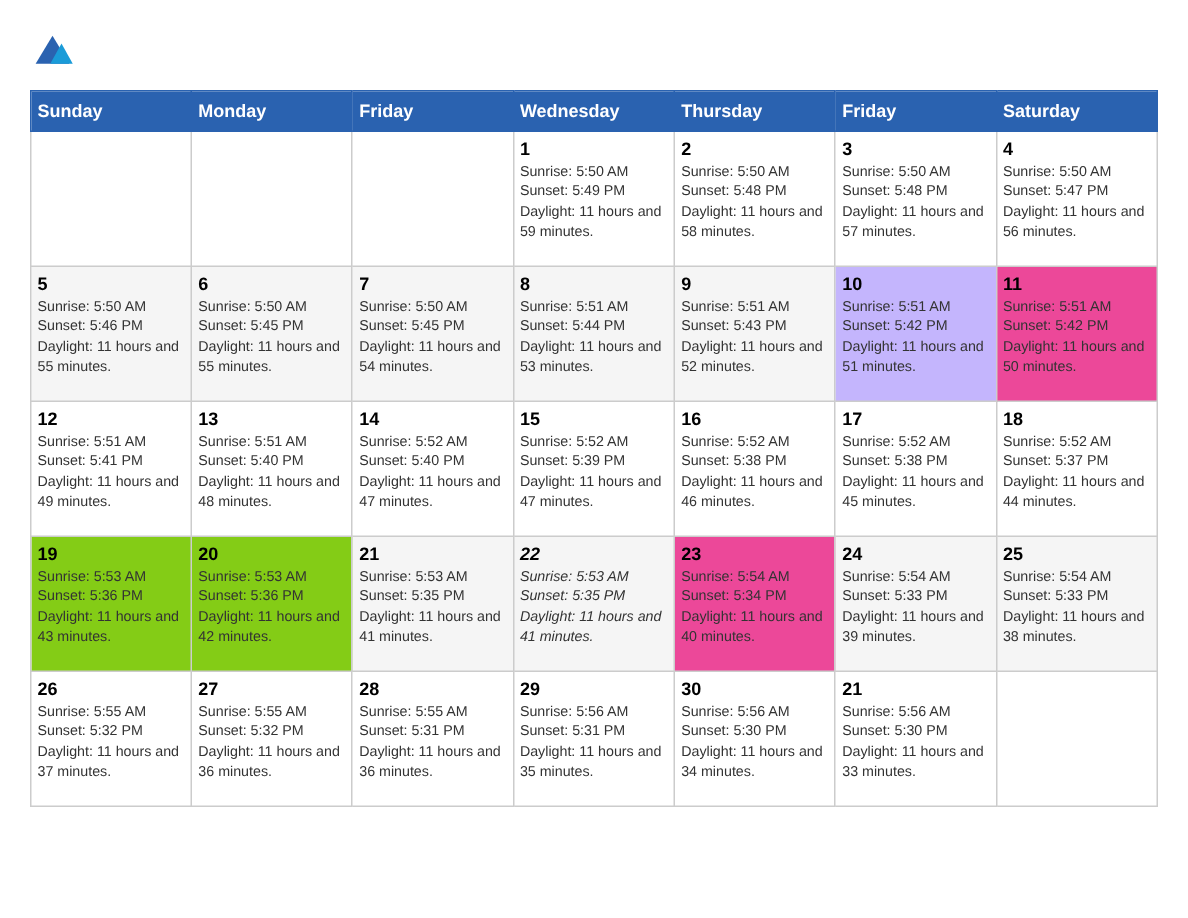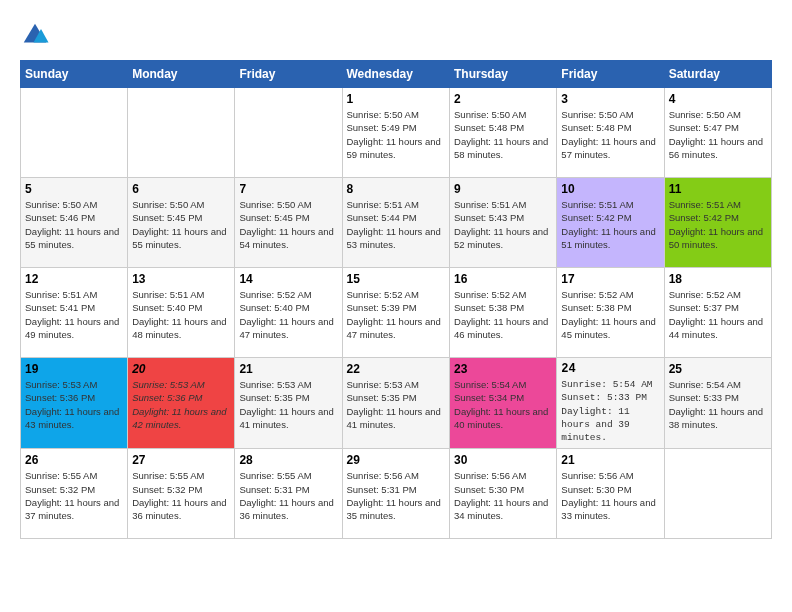--- a/index.html
+++ b/index.html
@@ -176,21 +176,21 @@
           <div class="day-info" style="white-space: pre-line;">Sunrise: 5:51 AM
 Sunset: 5:43 PM
 Daylight: 11 hours and 52 minutes.</div>
         </td>
         <td style="background: #c4b5fd;">
           <span class="day-number">10</span>
           <div class="day-info" style="white-space: pre-line;">Sunrise: 5:51 AM
 Sunset: 5:42 PM
 Daylight: 11 hours and 51 minutes.</div>
         </td>
-        <td style="background: #84cc16;">
+        <td style="background: #ec4899;">
           <span class="day-number">11</span>
           <div class="day-info" style="white-space: pre-line;">Sunrise: 5:51 AM
 Sunset: 5:42 PM
 Daylight: 11 hours and 50 minutes.</div>
         </td>
       </tr>
       <tr>
         <td>
           <span class="day-number">12</span>
           <div class="day-info" style="white-space: pre-line;">Sunrise: 5:51 AM
@@ -228,51 +228,51 @@
 Daylight: 11 hours and 45 minutes.</div>
         </td>
         <td>
           <span class="day-number">18</span>
           <div class="day-info" style="white-space: pre-line;">Sunrise: 5:52 AM
 Sunset: 5:37 PM
 Daylight: 11 hours and 44 minutes.</div>
         </td>
       </tr>
       <tr>
-        <td style="background: #0ea5e9;">
+        <td style="background: #84cc16;">
           <span class="day-number">19</span>
           <div class="day-info" style="white-space: pre-line;">Sunrise: 5:53 AM
 Sunset: 5:36 PM
 Daylight: 11 hours and 43 minutes.</div>
         </td>
-        <td style="background: #ef4444; font-style: italic;">
+        <td style="background: #84cc16;">
           <span class="day-number">20</span>
           <div class="day-info" style="white-space: pre-line;">Sunrise: 5:53 AM
 Sunset: 5:36 PM
 Daylight: 11 hours and 42 minutes.</div>
         </td>
         <td style="background: rgb(245, 245, 245);">
           <span class="day-number">21</span>
           <div class="day-info" style="white-space: pre-line;">Sunrise: 5:53 AM
 Sunset: 5:35 PM
 Daylight: 11 hours and 41 minutes.</div>
         </td>
-        <td style="background: rgb(245, 245, 245);">
+        <td style="background: rgb(245, 245, 245); font-style: italic;">
           <span class="day-number">22</span>
           <div class="day-info" style="white-space: pre-line;">Sunrise: 5:53 AM
 Sunset: 5:35 PM
 Daylight: 11 hours and 41 minutes.</div>
         </td>
         <td style="background: #ec4899;">
           <span class="day-number">23</span>
           <div class="day-info" style="white-space: pre-line;">Sunrise: 5:54 AM
 Sunset: 5:34 PM
 Daylight: 11 hours and 40 minutes.</div>
         </td>
-        <td style="background: rgb(245, 245, 245); font-family: Liberation Mono, monospace;">
+        <td style="background: rgb(245, 245, 245);">
           <span class="day-number">24</span>
           <div class="day-info" style="white-space: pre-line;">Sunrise: 5:54 AM
 Sunset: 5:33 PM
 Daylight: 11 hours and 39 minutes.</div>
         </td>
         <td style="background: rgb(245, 245, 245); margin-top: 36px;">
           <span class="day-number">25</span>
           <div class="day-info" style="white-space: pre-line;">Sunrise: 5:54 AM
 Sunset: 5:33 PM
 Daylight: 11 hours and 38 minutes.</div>

